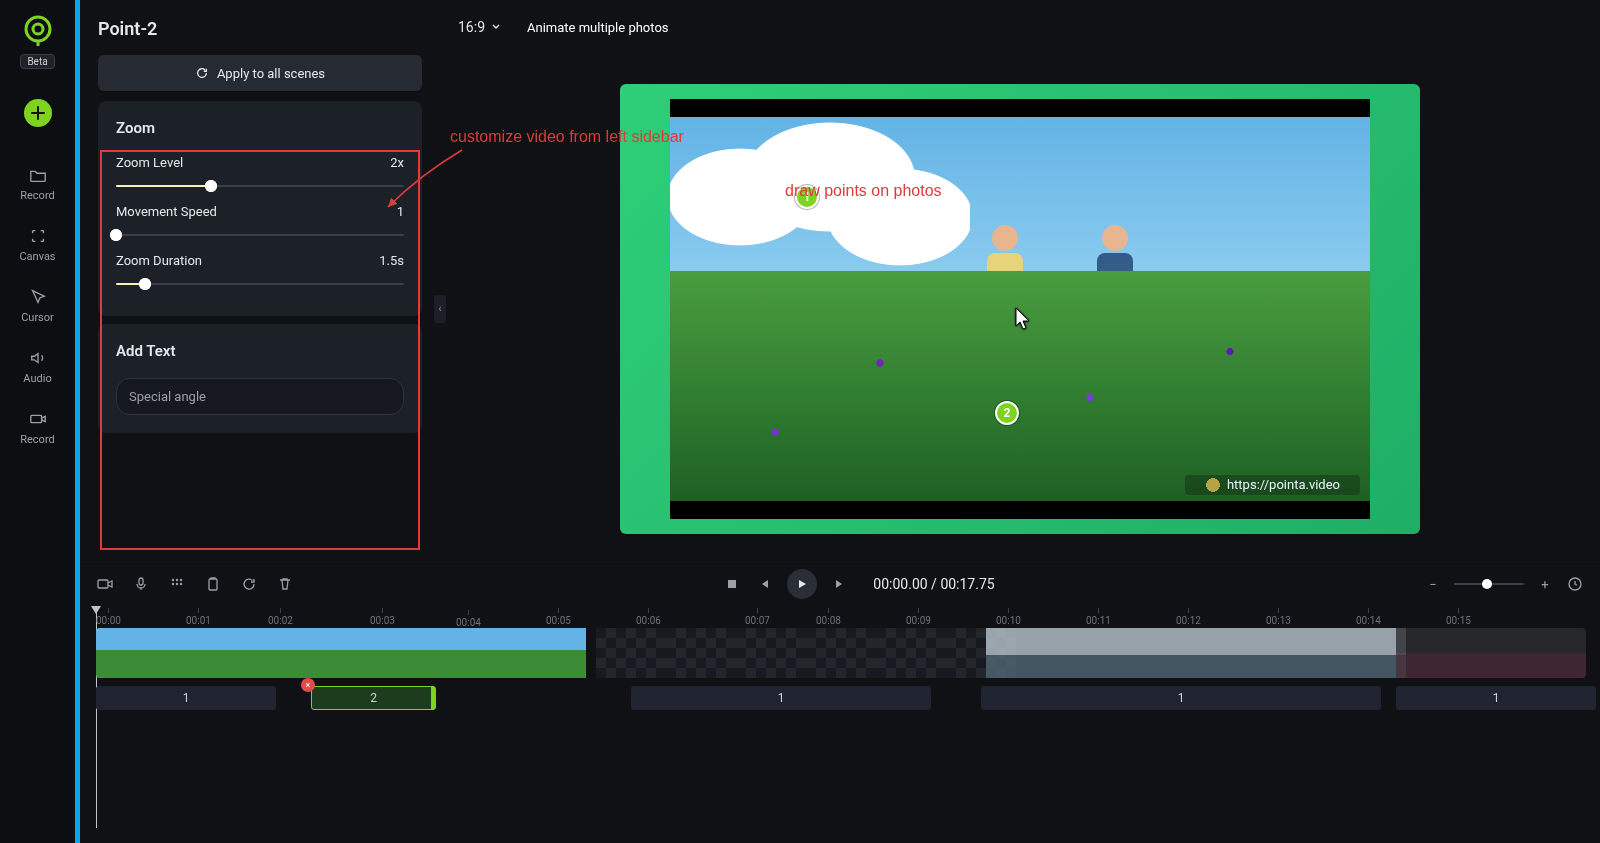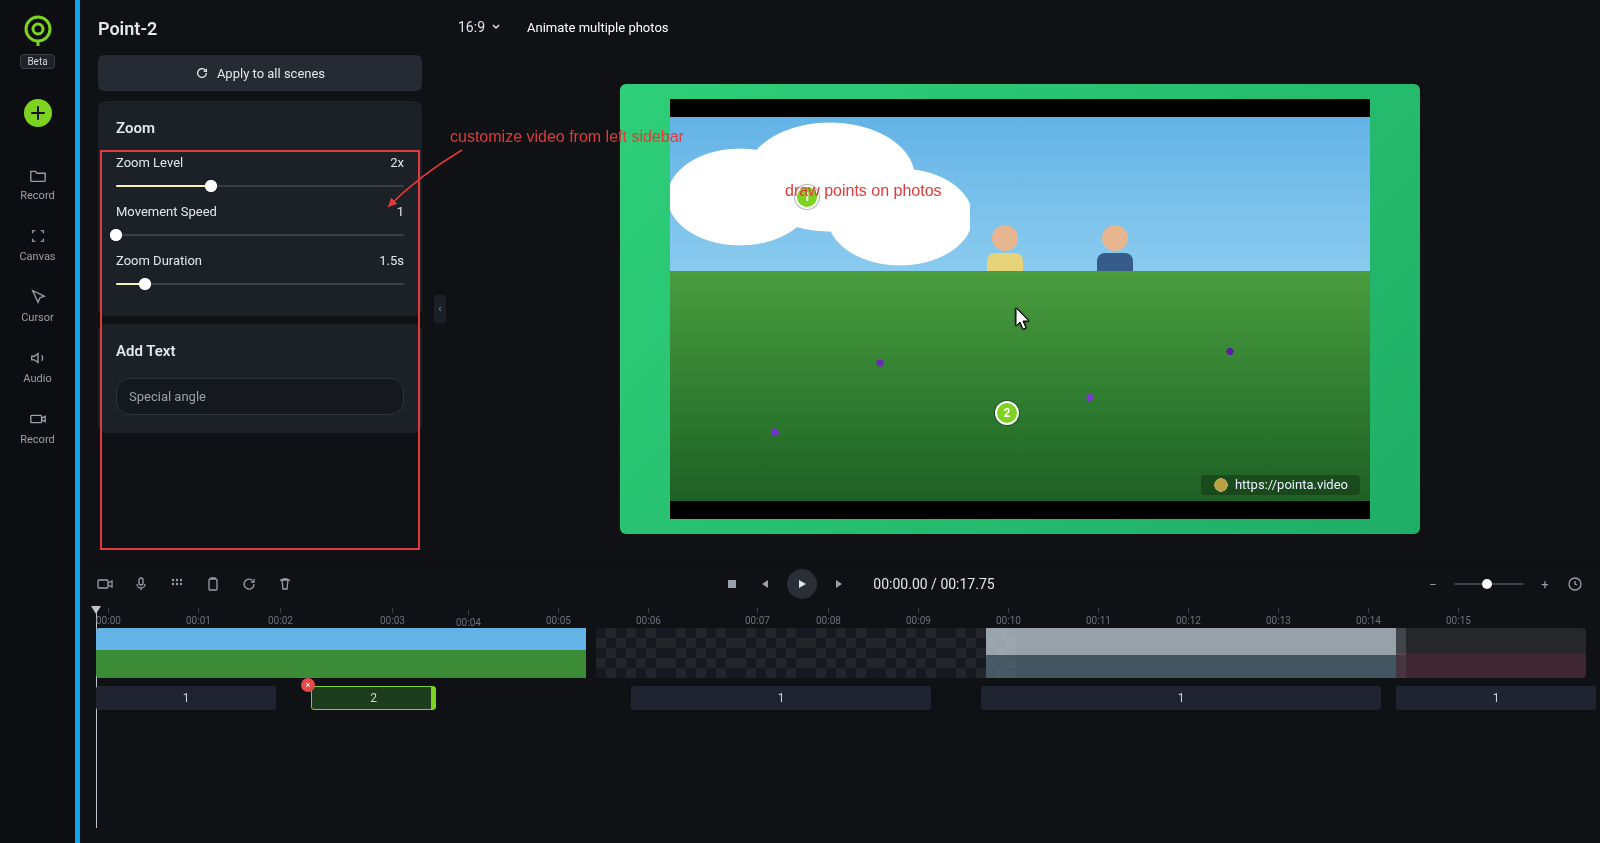--- a/index.html
+++ b/index.html
@@ -95,21 +95,21 @@
       linear-gradient(0deg,#1f5f24,#2d7a2f 40%,#3c8b37 70%,#4a9d3e)}
   .people{position:absolute;top:70px;left:300px;width:230px;height:120px}
   .person{position:absolute;bottom:0;width:70px}
   .person .head{width:26px;height:26px;border-radius:50%;background:#e7b58f;margin:0 auto}
   .person .body{width:36px;height:54px;border-radius:8px 8px 4px 4px;margin:2px auto 0}
   .p1{left:0}.p1 .body{background:#e7d37a}
   .p2{left:110px}.p2 .body{background:#355b8a}
   .marker{position:absolute;width:24px;height:24px;border-radius:50%;background:var(--accent);border:2px solid #fff;color:#fff;display:flex;align-items:center;justify-content:center;font-weight:700;font-size:12px;cursor:pointer;box-shadow:0 0 0 1px rgba(0,0,0,.3)}
   .cursor-arrow{position:absolute;width:18px;height:26px}
   .cursor-arrow svg{filter:drop-shadow(0 0 1px #000)}
-  .watermark{position:absolute;right:10px;bottom:6px;color:#eef;display:flex;align-items:center;gap:6px;font-size:13px;background:rgba(0,0,0,.25);padding:2px 12px;border-radius:4px}
+  .watermark{position:absolute;right:10px;bottom:6px;color:#eef;display:flex;align-items:center;gap:6px;font-size:13px;background:rgba(0,0,0,.25);padding:2px 20px;border-radius:4px}
   .watermark .wlogo{width:16px;height:16px;border-radius:50%;background:radial-gradient(circle at 50% 50%, #b7a245 0 60%, transparent 61%)}
   .canvas-collapse{position:absolute;left:-6px;top:50%;transform:translateY(-50%);width:12px;height:28px;background:#1b1f27;border-radius:3px;display:flex;align-items:center;justify-content:center;color:#8c929b;cursor:pointer;font-size:10px}
 
   
   .anno-text{position:absolute;color:var(--red);font-size:16px;pointer-events:none;font-family:"Comic Sans MS","Segoe UI",sans-serif}
   .anno-arrow{position:absolute;pointer-events:none}
 
   
   .timeline{
     position:absolute;left:80px;right:0;bottom:0;height:280px;
@@ -422,21 +422,21 @@
           <div class="t">00:00</div>
         </div>
         <div class="tick" style="left: 90px;">
           <div class="d"></div>
           <div class="t">00:01</div>
         </div>
         <div class="tick" style="left: 172px; align-items: center;">
           <div class="d"></div>
           <div class="t">00:02</div>
         </div>
-        <div class="tick" style="left: 284px;">
+        <div class="tick" style="left: 274px;">
           <div class="d"></div>
           <div class="t">00:03</div>
         </div>
         <div class="tick" style="left: 360px; justify-content: center;">
           <div class="d"></div>
           <div class="t">00:04</div>
         </div>
         <div class="tick" style="left: 450px;">
           <div class="d"></div>
           <div class="t">00:05</div>

